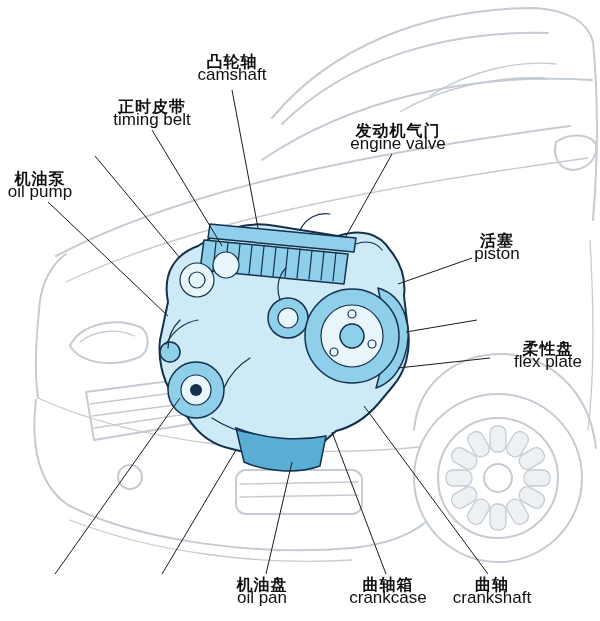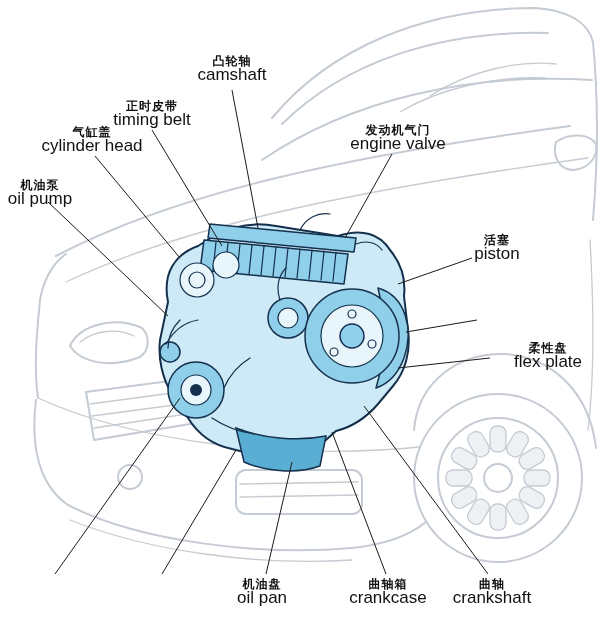--- a/index.html
+++ b/index.html
@@ -29,21 +29,21 @@
   .eng-fill{fill:var(--engine-fill);stroke:var(--engine-outline);stroke-width:2;stroke-linejoin:round;}
   .eng-mid{fill:var(--engine-mid);stroke:var(--engine-outline);stroke-width:1.5;stroke-linejoin:round;}
   .eng-deep{fill:var(--engine-deep);stroke:var(--engine-outline);stroke-width:1.5;}
   .eng-light{fill:var(--engine-light);stroke:var(--engine-outline);stroke-width:1.2;}
   .eng-dark{fill:var(--engine-outline);stroke:none;}
   .eng-line{fill:none;stroke:var(--engine-outline);stroke-width:1.2;stroke-linecap:round;}
   
   .leader{fill:none;stroke:var(--leader-line);stroke-width:1;}
   
   .label{position:absolute;transform:translateX(-50%);text-align:center;z-index:5;}
-  .label .zh{display:block;font-size:12px;font-weight:bold;letter-spacing:1px;line-height:13px;white-space:nowrap;}
+  .label .zh{display:block;font-size:16px;font-weight:bold;letter-spacing:1px;line-height:13px;white-space:nowrap;}
   .label .en{display:block;font-size:17px;line-height:13px;white-space:nowrap;}
 </style>
 </head>
 <body>
 
 <div class="stage">
 
   <svg width="600" height="621" viewBox="0 0 600 621">
 
     <g>
@@ -172,25 +172,21 @@
   </svg>
 
   <div class="label" style="left:232px;top:55px;">
     <span class="zh">凸轮轴</span>
     <span class="en">camshaft</span>
   </div>
   <div class="label" style="left:152px;top:100px;">
     <span class="zh">正时皮带</span>
     <span class="en">timing belt</span>
   </div>
-  <div class="label" style="left:92px;top:126px;">
-    <span class="zh">气缸盖</span>
-    <span class="en">cylinder head</span>
-  </div>
-  <div class="label" style="left:40px;top:179px;">
+  <div class="label" style="left:40px;top:172px;">
     <span class="zh">机油泵</span>
     <span class="en">oil pump</span>
   </div>
   <div class="label" style="left:398px;top:124px;">
     <span class="zh">发动机气门</span>
     <span class="en">engine valve</span>
   </div>
   <div class="label" style="left:497px;top:234px;">
     <span class="zh">活塞</span>
     <span class="en">piston</span>

